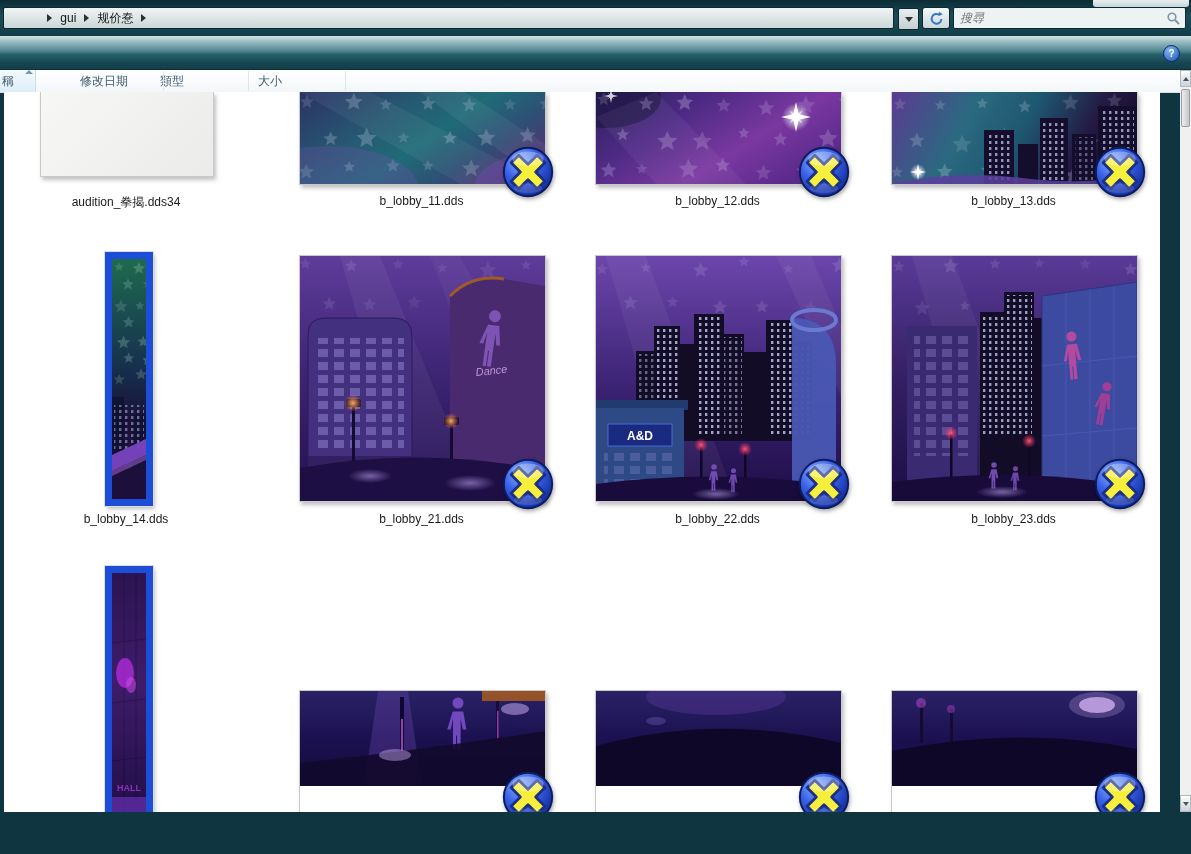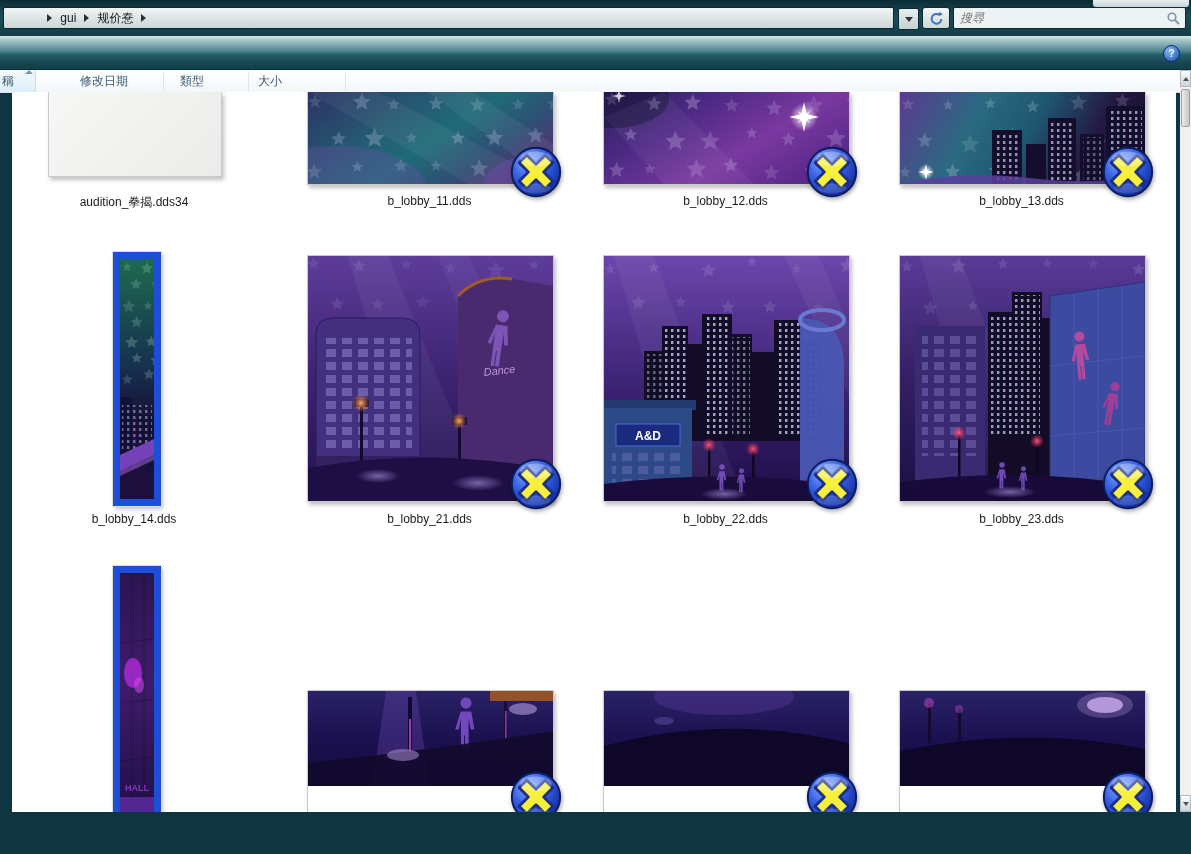--- a/index.html
+++ b/index.html
@@ -42,21 +42,21 @@
            background:linear-gradient(#ffffff,#f3f7f9);border-bottom:1px solid #d9dee3;
            font-size:12px;color:#3d5a70;}
   .hname{position:absolute;left:0;top:0;width:35px;height:22px;
          background:linear-gradient(#f3fafd,#ddeef9);border-right:1px solid #cfdce4;}
   .htext{position:absolute;top:3px;white-space:nowrap;}
   .hsep{position:absolute;top:1px;width:1px;height:20px;background:#e0e6ea;}
   .sort-up{position:absolute;left:25px;top:0;width:0;height:0;
            border-bottom:4px solid #7a98ac;border-left:4px solid transparent;border-right:4px solid transparent;}
 
   
-  .content{position:absolute;left:12px;top:92px;width:1156px;height:720px;background:#ffffff;overflow:hidden;padding-left:8px;}
+  .content{position:absolute;left:4px;top:92px;width:1156px;height:720px;background:#ffffff;overflow:hidden;}
   .thumbw{position:absolute;border:1px solid #c9c9c9;box-shadow:2px 3px 4px rgba(80,80,80,.35);background:#fff;}
   .cuttop{border-top:none;}
   .blank-thumb{background:linear-gradient(135deg,#f7f7f6,#ebebe9);}
   .strip{position:absolute;border:7px solid #1d4ed8;outline:1px solid #dcdcdc;
          box-shadow:2px 3px 4px rgba(80,80,80,.35);background:#1c0f38;}
   .flabel{position:absolute;font-size:12px;color:#1b1b1b;text-align:center;white-space:nowrap;}
   .dds-badge{position:absolute;width:52px;height:52px;z-index:6;filter:drop-shadow(1px 2px 2px rgba(0,0,0,.35));}
   .thumbw svg,.strip svg{display:block;}
 
   
@@ -220,21 +220,21 @@
 
   <div class="toolbar"></div>
   <div class="help-btn">?</div>
 
   <div class="headers">
     <div class="hname">
       <span class="htext" style="left:2px">稱</span>
       <span class="sort-up"></span>
     </div>
     <span class="htext" style="left:80px">修改日期</span>
-    <span class="htext" style="left:180px">類型</span>
+    <span class="htext" style="left:160px">類型</span>
     <span class="htext" style="left:258px">大小</span>
     <div class="hsep" style="left:163px"></div>
     <div class="hsep" style="left:248px"></div>
     <div class="hsep" style="left:345px"></div>
   </div>
 
   <div class="content">
 
     <div class="thumbw cuttop blank-thumb" style="left:36px;top:0;width:172px;height:84px"></div>
     <div class="flabel" style="left:36px;top:102px;width:172px">audition_拳揭.dds34</div>

